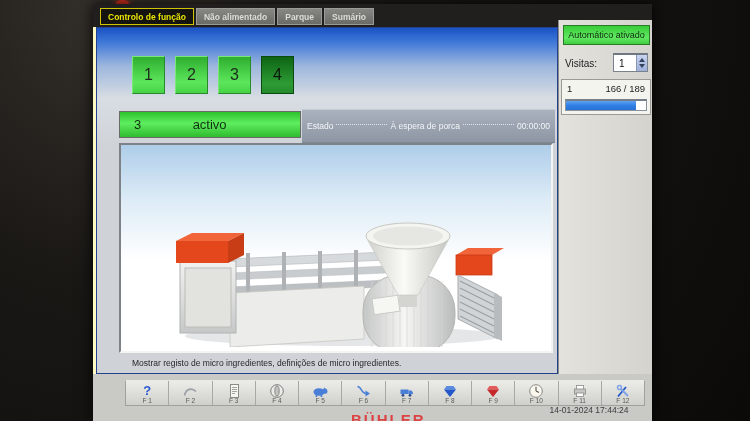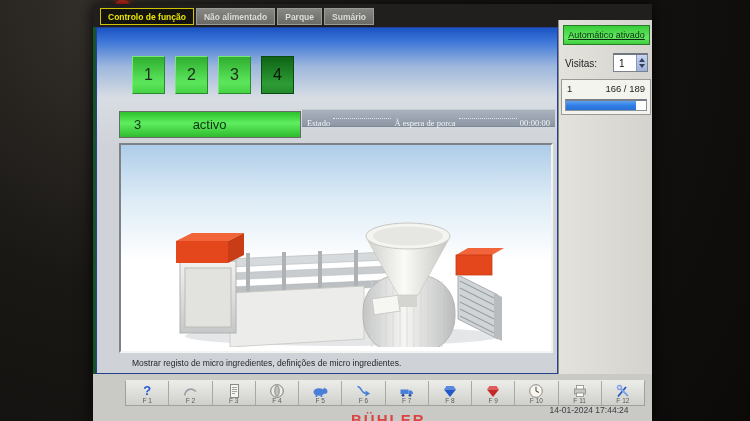--- a/index.html
+++ b/index.html
@@ -5,21 +5,21 @@
   * { margin:0; padding:0; box-sizing:border-box; }
   html,body { width:750px; height:421px; overflow:hidden; }
   body {
     font-family:"Liberation Sans", sans-serif;
     background:radial-gradient(circle at 18% 0%, #37332e 0%, #1a1815 38%, #0b0a09 100%);
     position:relative;
   }
   .led { position:absolute; left:116px; top:0; width:13px; height:6px; border-radius:50%;
          background:#e03020; box-shadow:0 0 6px 2px rgba(230,60,30,.6); }
   .screen { position:absolute; left:93px; top:4px; width:559px; height:417px;
-            background:#14532d; overflow:hidden; box-shadow:0 0 14px rgba(0,0,0,.9); }
+            background:#fef9c3; overflow:hidden; box-shadow:0 0 14px rgba(0,0,0,.9); }
 
   
   .tabband { position:absolute; left:0; top:0; width:559px; height:23px; background:#211f1d; }
   .tabs { position:absolute; left:7px; top:4px; display:flex; gap:2px; }
   .tab { font-size:8.5px; font-weight:bold; padding:3px 7px 2px; color:#dcdcd8;
          background:linear-gradient(#878783,#6a6a66); border:1px solid #9a9a96; white-space:nowrap; cursor:default; }
   .tab.active { background:#14130f; color:#e8e400; border:1px solid #cfc400; }
 
   
   .window { position:absolute; left:3px; top:23px; width:462px; height:347px;
@@ -32,39 +32,39 @@
           border-top-color:#79e879; border-left-color:#79e879; cursor:pointer; }
   .lbtn.sel { background:linear-gradient(#0e6414,#2d9c35 75%,#238a2b); border:1px solid #0a4a0e; color:#0c180c; }
 
   .activebar { position:absolute; left:22px; top:83px; width:182px; height:27px;
                background:linear-gradient(to bottom,#2cc22c,#5fee5f 45%,#2fbb2f);
                border:1px solid #6a6a66; display:flex; align-items:center; font-size:13px; color:#123012; }
   .activebar .num { margin-left:14px; }
   .activebar .state { flex:1; text-align:center; margin-right:22px; }
 
   .statuspanel { position:absolute; left:205px; top:81px; width:253px; }
-  .srow { height:14px; display:flex; align-items:flex-start; padding:8px 5px;
+  .srow { height:14px; display:flex; align-items:center; padding:16px 5px;
           background:linear-gradient(#aab2be,#8d96a3); border-top:1px solid #c4ccd6; border-bottom:1px solid #7d8795;
-          font-size:8.5px; color:#f3f6f9; margin-bottom:2px; white-space:nowrap;font-family:Liberation Serif, serif; }
+          font-size:8.5px; color:#f3f6f9; margin-bottom:2px; white-space:nowrap; }
   .dots { flex:1; border-bottom:1px dotted #dfe6ee; margin:0 3px 3px; min-width:8px; }
 
   .imgpanel { position:absolute; left:22px; top:115px; width:434px; height:210px;
               background:linear-gradient(to bottom,#aecde9 0%,#dcebf6 26%,#ffffff 56%,#ffffff 100%);
               border-top:2px solid #7d8287; border-left:2px solid #7d8287;
               border-right:2px solid #f4f4f2; border-bottom:2px solid #f4f4f2; }
   .machine { position:absolute; left:12px; top:44px; }
 
   .caption { position:absolute; left:26px; top:330px; font-size:8.5px; color:#26262a;margin-left:9px; }
 
   
   .sidebar { position:absolute; left:465px; top:16px; width:94px; height:358px;
              background:linear-gradient(to right,#e3e2dd,#d4d3ce); border-left:1px solid #8a8a86; }
   .autobtn { position:absolute; left:4px; top:5px; width:87px; height:20px; font-size:9px; color:#0e2a0e;
              display:flex; align-items:center; justify-content:center;
-             background:linear-gradient(#38cc38,#62e862 65%,#3fce3f); border:1px solid #2a7a2a; cursor:pointer;text-decoration:underline; }
+             background:linear-gradient(#38cc38,#62e862 65%,#3fce3f); border:1px solid #2a7a2a; cursor:pointer; }
   .parquelabel { position:absolute; left:6px; top:38px; font-size:10px; color:#222; }
   .spin { position:absolute; left:54px; top:33px; width:35px; height:19px; background:#fff;
           border:1px solid #7a828e; border-top:2px solid #6f7782; display:flex; }
   .spin .val { flex:1; font-size:10px; color:#111; padding:3px 0 0 5px; }
   .spin .btns { width:11px; background:linear-gradient(#c8d4f0,#9fb2dc); border-left:1px solid #8a96b4;
                 display:flex; flex-direction:column; align-items:center; justify-content:center; gap:2px; cursor:pointer; }
   .arr-up { width:0; height:0; border-left:3px solid transparent; border-right:3px solid transparent; border-bottom:4px solid #33415e; }
   .arr-dn { width:0; height:0; border-left:3px solid transparent; border-right:3px solid transparent; border-top:4px solid #33415e; }
   .counter { position:absolute; left:2px; top:59px; width:90px; height:36px; background:#f4f4ef;
              border:1px solid #9a9a96; }

